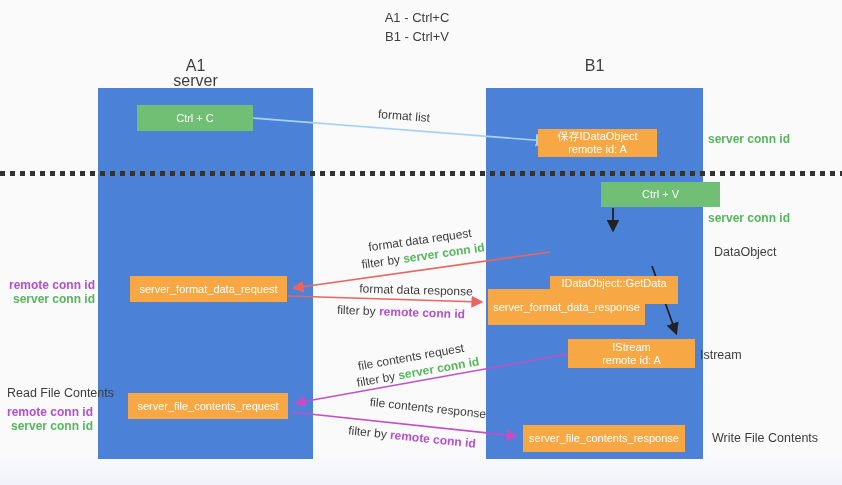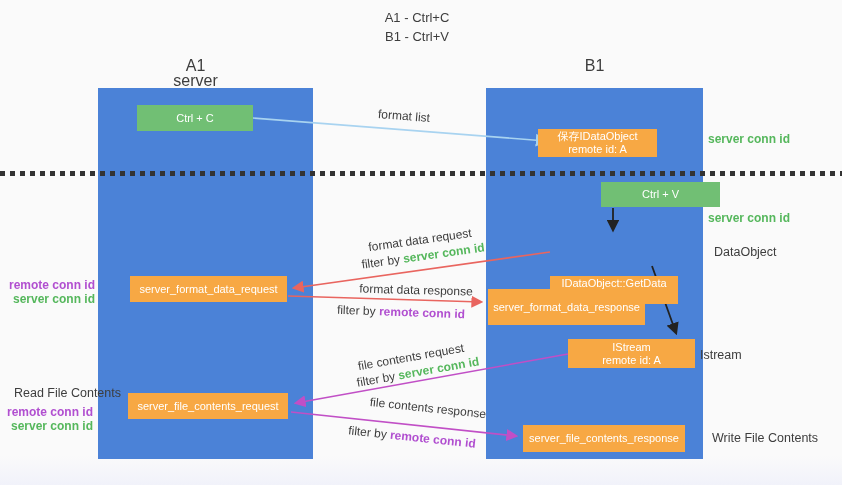--- a/index.html
+++ b/index.html
@@ -159,21 +159,21 @@
   <div class="lbl" style="left:428px;top:408px;transform:translate(-50%,-50%) rotate(6deg);">file contents response</div>
   <div class="lbl" style="left:412px;top:437px;transform:translate(-50%,-50%) rotate(6deg);">
     <span>filter by</span>
     <span class="purple">remote conn id</span>
   </div>
 
   <div class="side-block" style="left:0;width:95px;top:278px;">
     <div class="remote">remote conn id</div>
     <div class="server">server conn id</div>
   </div>
-  <div class="side dark" style="left:14px;top:386px;">Read File Contents</div>
+  <div class="side dark" style="left:7px;top:386px;">Read File Contents</div>
   <div class="side-block" style="left:0;width:93px;top:405px;">
     <div class="remote">remote conn id</div>
     <div class="server">server conn id</div>
   </div>
 
   <div class="side green" style="left:708px;top:132px;">server conn id</div>
   <div class="side green" style="left:708px;top:211px;">server conn id</div>
   <div class="side dark" style="left:714px;top:245px;">DataObject</div>
   <div class="side dark" style="left:700px;top:348px;">Istream</div>
   <div class="side dark" style="left:712px;top:431px;">Write File Contents</div>

